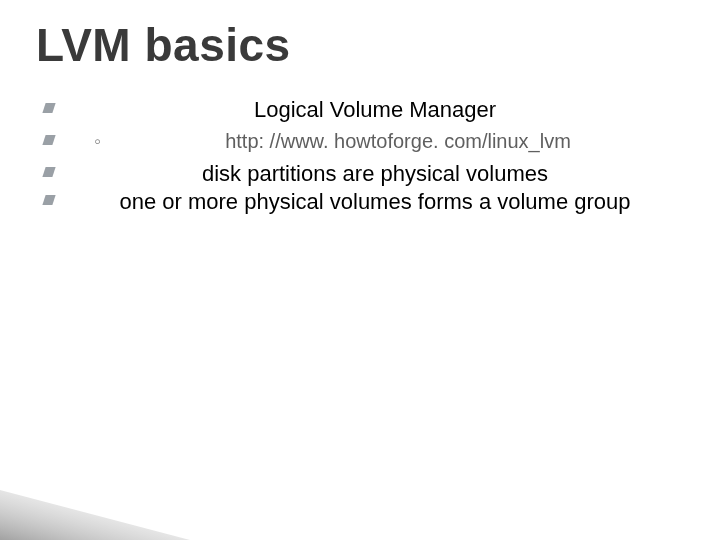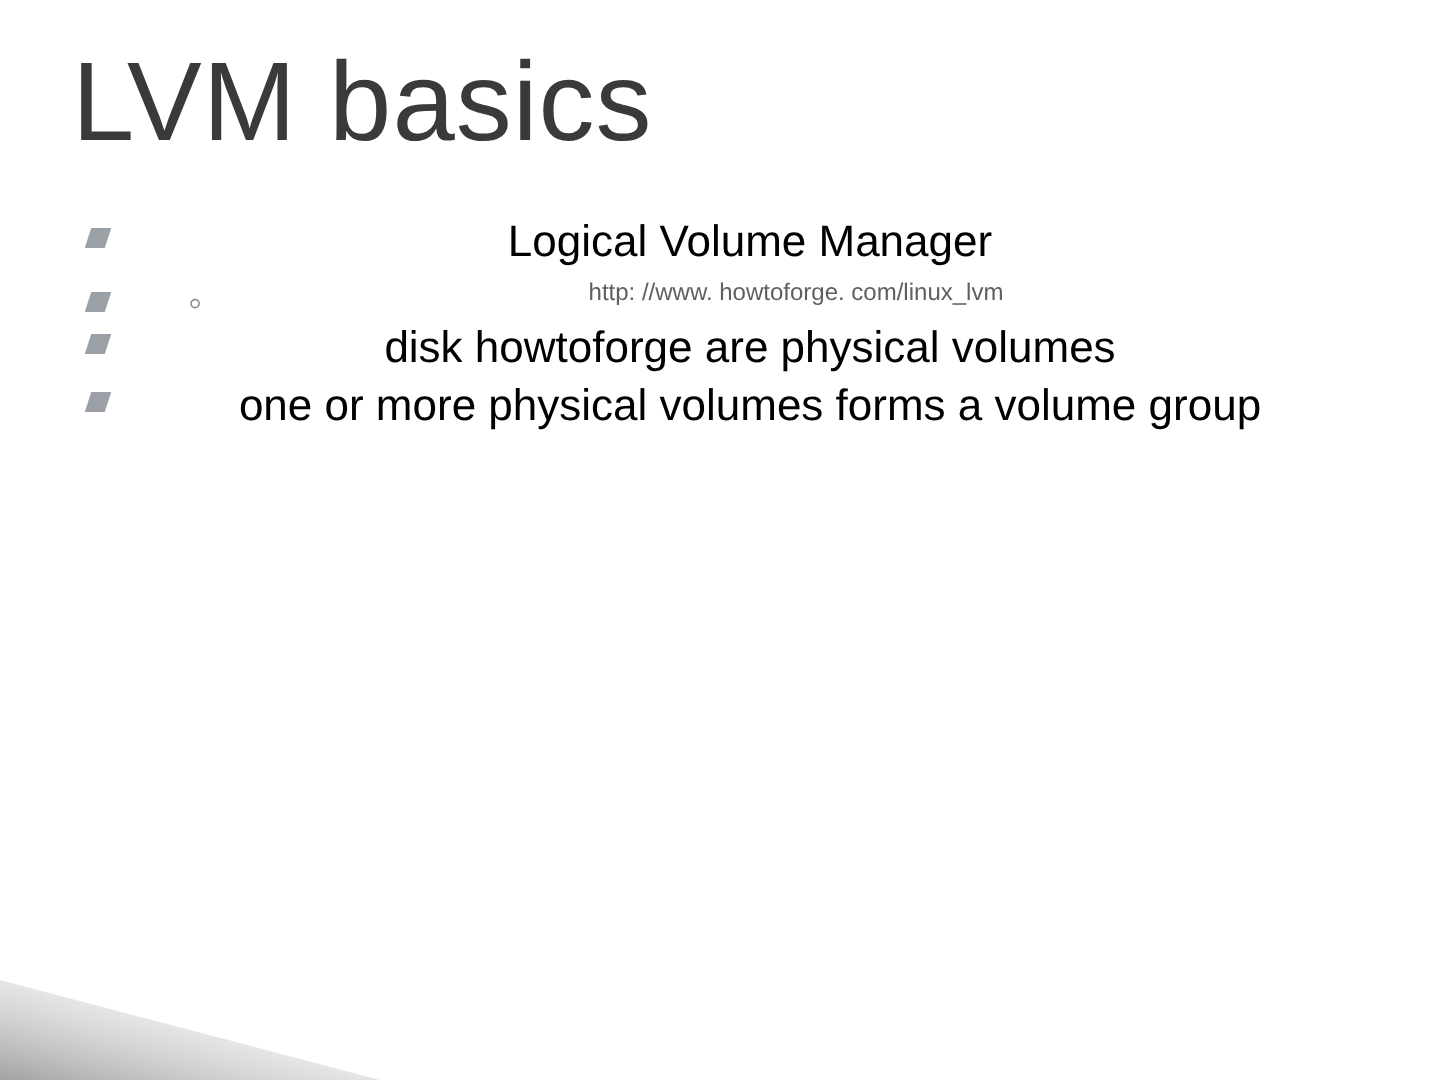--- a/index.html
+++ b/index.html
@@ -10,22 +10,22 @@
     position: relative;
   }
   .slide {
     width: 720px;
     height: 540px;
     padding: 18px 36px 0 36px;
     position: relative;
   }
   .title {
     font-family: "Trebuchet MS", "Lucida Sans Unicode", sans-serif;
-    font-weight: 400;
-    font-size: 56px;
+    font-weight: 700;
+    font-size: 46px;
     color: #3a3a3a;
     letter-spacing: 0.5px;
     margin-bottom: 24px;
   }
   ul.main {
     list-style: none;
     padding-left: 8px;
   }
   ul.main > li {
     position: relative;
@@ -51,21 +51,21 @@
   }
   ul.sub {
     list-style: none;
     padding-left: 28px;
     margin-top: 4px;
     margin-bottom: 6px;
   }
   ul.sub > li {
     position: relative;
     padding-left: 18px;
-    font-size: 12px;
+    font-size: 20px;
     line-height: 1.3;
     color: #5f5f5f;
   }
   ul.sub > li::before {
     content: "\25E6"; 
     position: absolute;
     left: 0;
     top: 0;
     color: #8a8a8a;
     font-size: 20px;
@@ -91,21 +91,21 @@
       <span>Logical Volume Manager</span>
     </li>
     <li>
       <ul class="sub">
         <li>
           <span>http: //www. howtoforge. com/linux_lvm</span>
         </li>
       </ul>
     </li>
     <li>
-      <span>disk howtoforge are physical volumes</span>
+      <span>disk partitions are physical volumes</span>
     </li>
     <li>
       <span>one or more physical volumes forms a volume group</span>
     </li>
   </ul>
 
   <svg class="corner-shadow" viewBox="0 0 190 70">
     <defs>
       <linearGradient id="g" x1="0" y1="1" x2="1" y2="0">
         <stop offset="0" stop-color="#555" stop-opacity="0.55"></stop>

